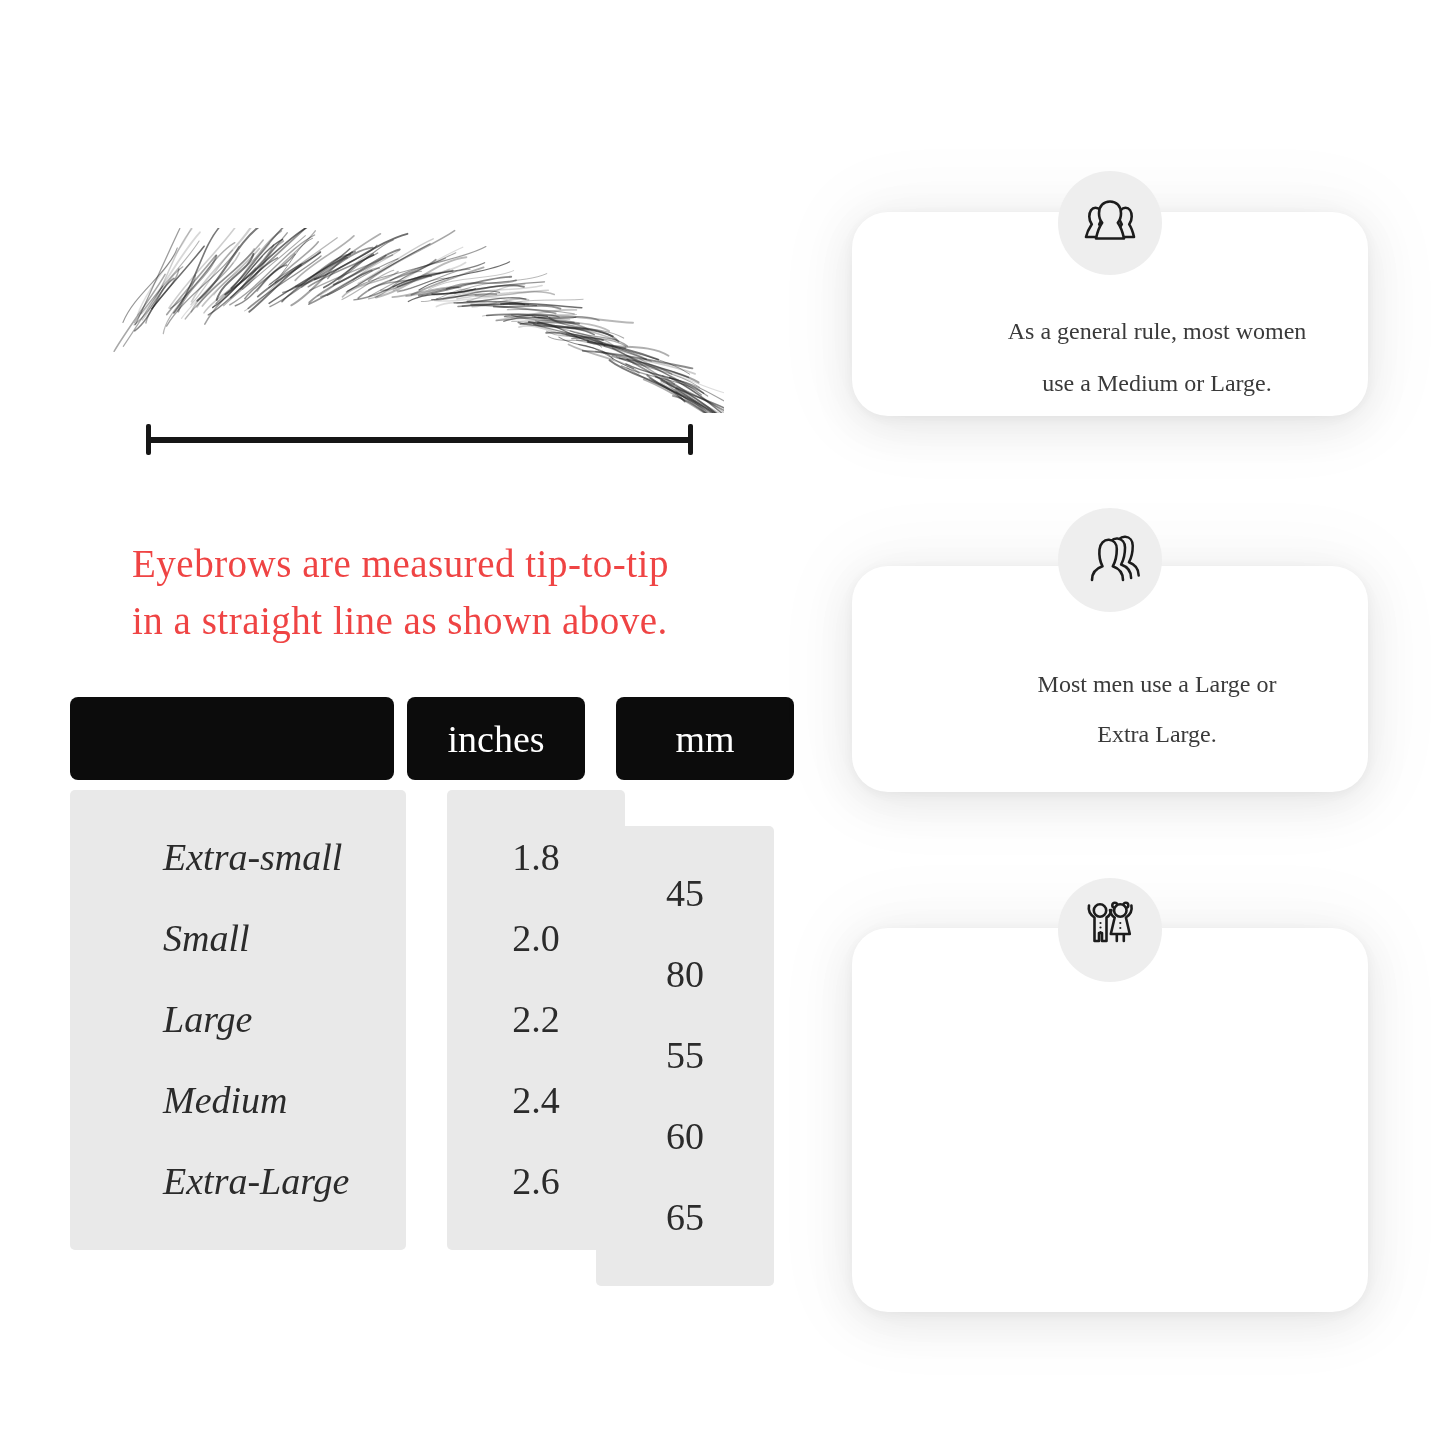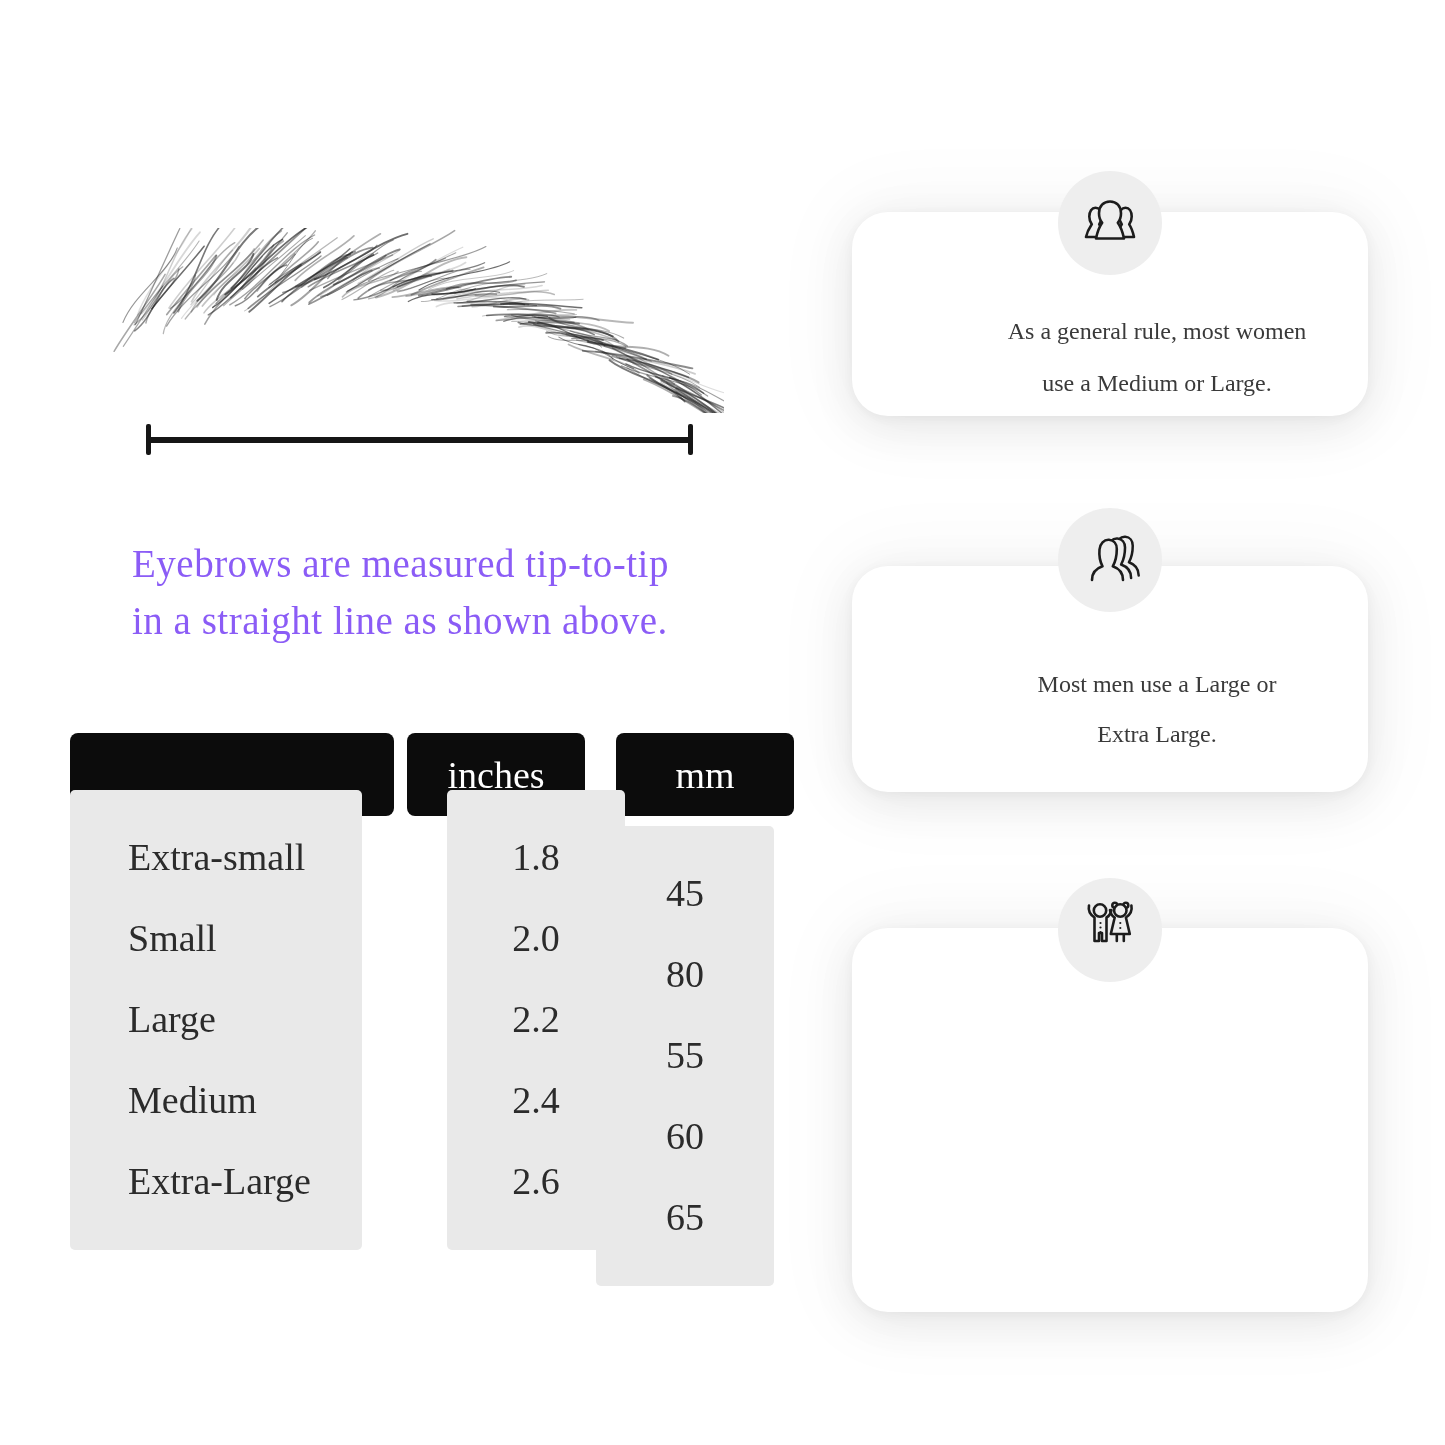--- a/index.html
+++ b/index.html
@@ -16,40 +16,40 @@
 
   
   #brow-svg{left:108px;top:228px;width:616px;height:185px;}
   .measure-wrap{left:146px;top:424px;width:547px;height:31px;}
   .measure-bar{position:absolute;left:0;top:13px;width:547px;height:6px;background:#161616;border-radius:3px;}
   .measure-cap{position:absolute;top:0;width:5px;height:31px;background:#161616;border-radius:2px;}
   .cap-left{left:0;}
   .cap-right{right:0;}
   .caption{
     left:132px;top:535px;width:620px;
-    font-size:39px;line-height:57px;color:#8b5cf6;
+    font-size:39px;line-height:57px;color:#ef4444;
     letter-spacing:0.5px;
   }
 
   
   .th{
     top:697px;height:83px;background:#0c0c0c;border-radius:8px;
     display:flex;align-items:center;justify-content:center;
-    color:#ffffff;font-size:38px;margin-top:36px;
+    color:#ffffff;font-size:38px;
   }
   .th-blank{left:70px;width:324px;}
   .th-inches{left:407px;width:178px;}
   .th-mm{left:616px;width:178px;}
 
   .bodycol{
     top:790px;height:460px;background:#e9e9e9;border-radius:5px;
     box-sizing:border-box;padding-top:26px;
     display:flex;flex-direction:column;
   }
-  .col-sizes{left:70px;width:292px;padding-left:58px;}
+  .col-sizes{left:70px;width:336px;padding-left:93px;font-style:italic;}
   .col-inches{left:407px;width:178px;align-items:center;margin-left:40px;}
   .col-mm{left:596px;width:178px;align-items:center;margin-top:36px;}
   .cell{
     height:81px;display:flex;align-items:center;
     font-size:38px;color:#2b2b2b;
   }
 
   
   .card{
     left:852px;width:516px;background:#ffffff;border-radius:36px;

